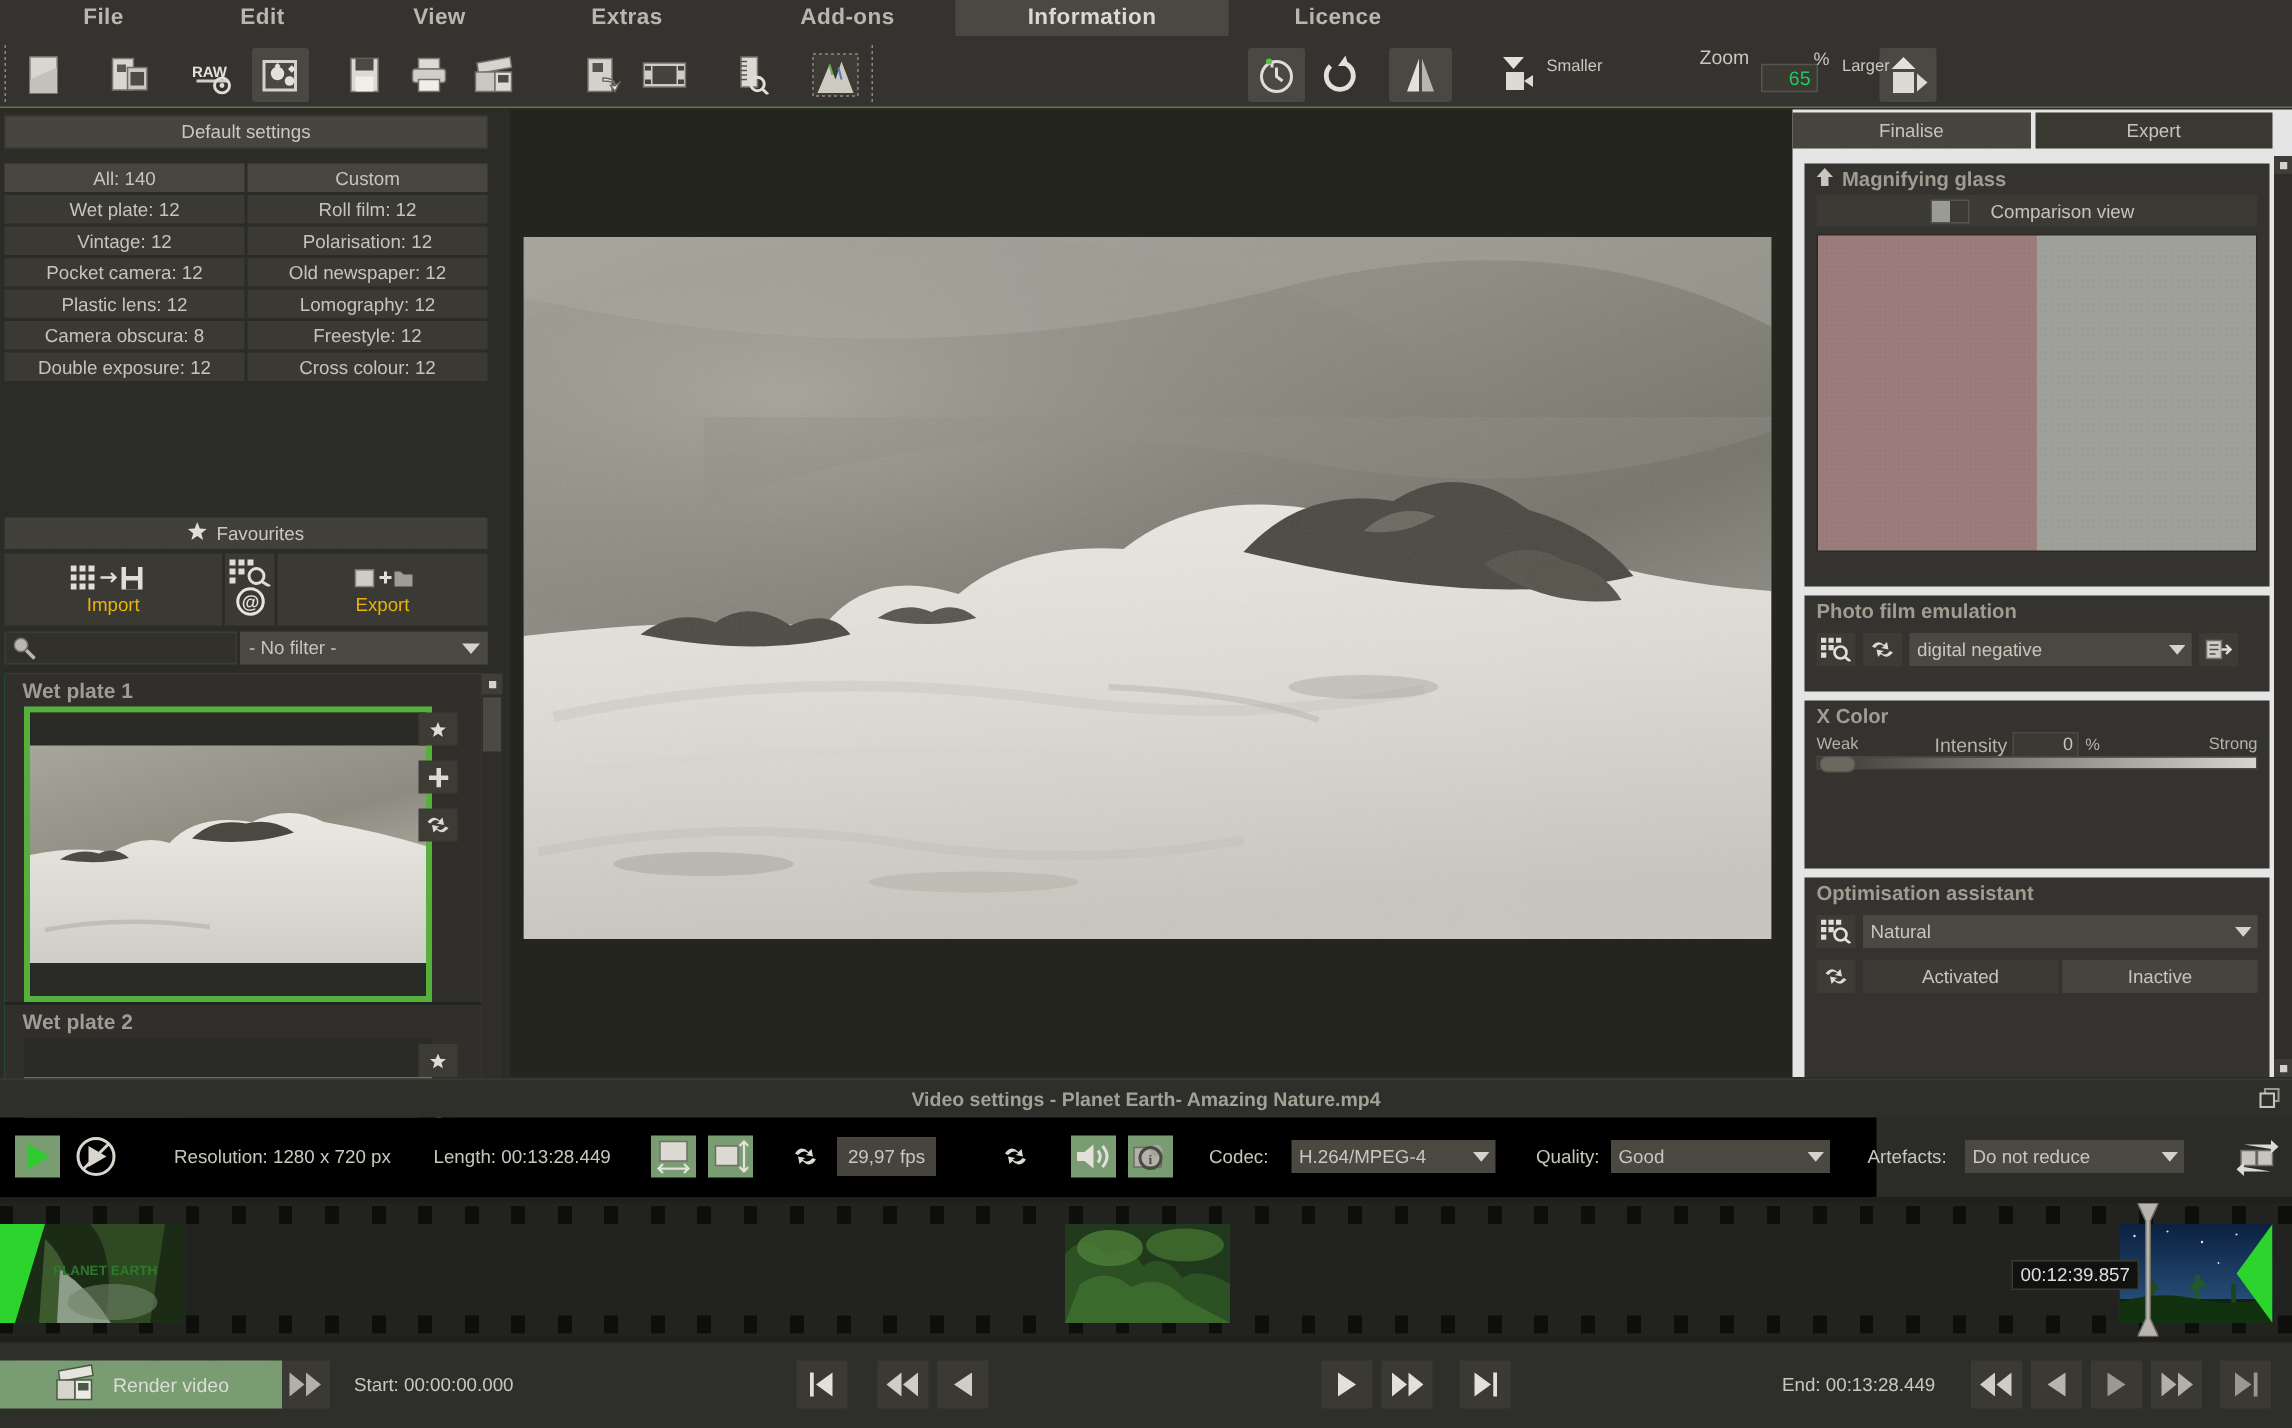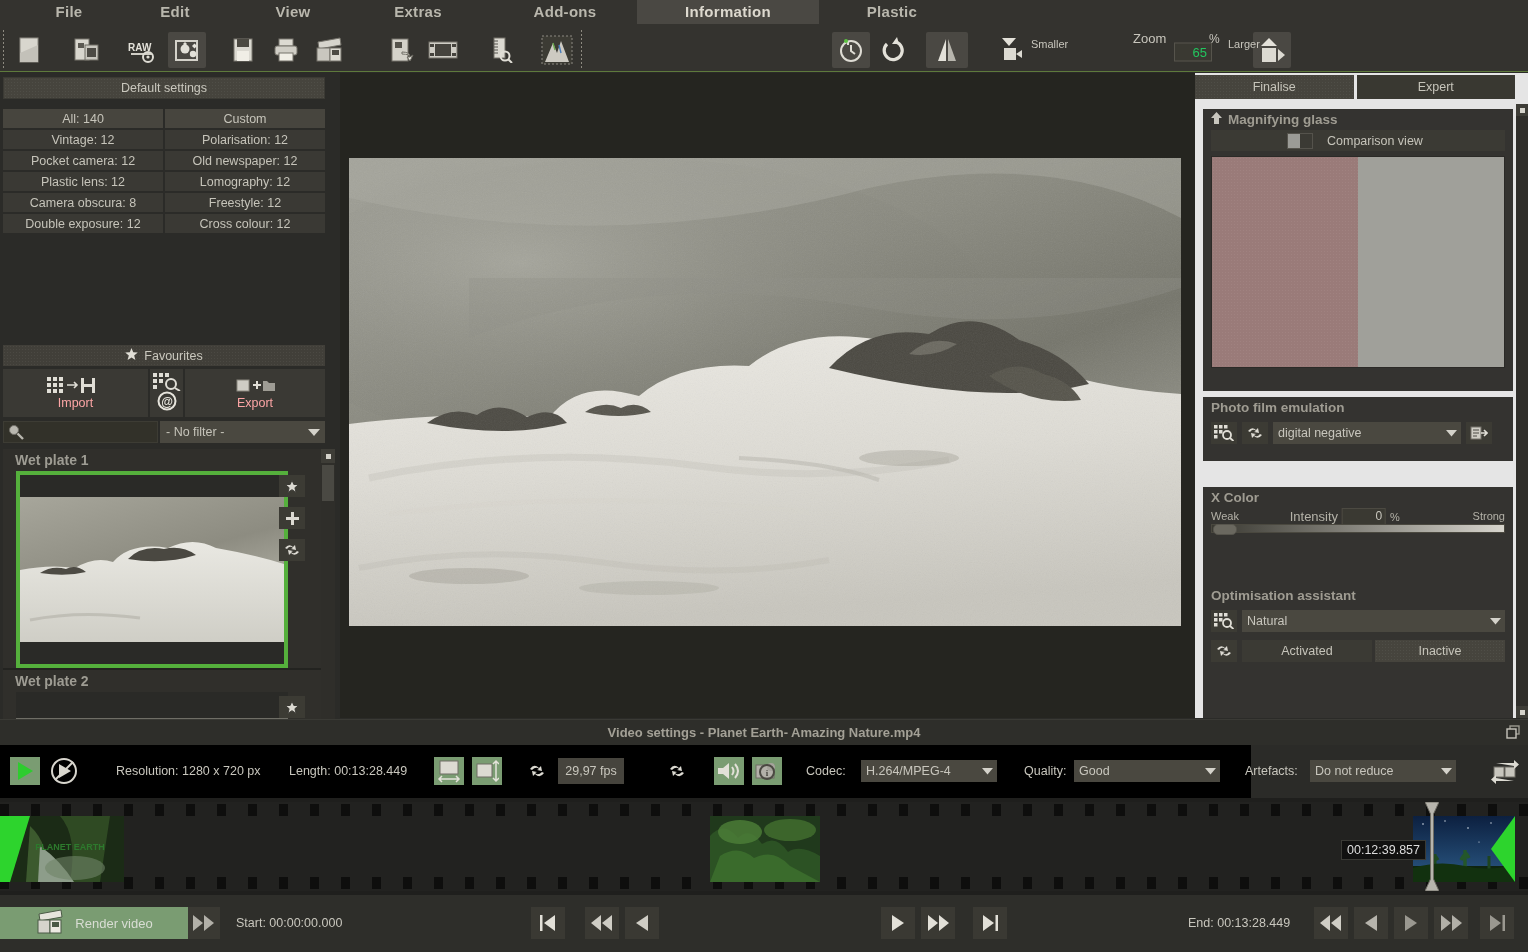--- a/index.html
+++ b/index.html
@@ -40,21 +40,21 @@
   .catrow{display:flex;gap:2px;margin-bottom:2px;}
   .cat{flex:1;height:19px;background:#3a3934;display:flex;align-items:center;justify-content:center;
     font-size:12.5px;color:#c6c4ba;cursor:pointer;}
   .cat.hi{background:#47453e;}
   .fav{position:absolute;left:3px;top:272px;width:322px;height:21px;background:#413f39;
     background-image:radial-gradient(rgba(255,255,255,.05) .5px, transparent .5px);
     background-size:3px 3px;
     display:flex;align-items:center;justify-content:center;gap:6px;font-size:12.5px;color:#cac8be;}
   .iobar{position:absolute;left:3px;top:296px;width:322px;height:48px;display:flex;gap:2px;}
   .iocol{background:#3a3934;display:flex;flex-direction:column;align-items:center;justify-content:center;cursor:pointer;}
-  .iocol .lbl{font-size:12.5px;color:#fca5a5;margin-top:1px;}
+  .iocol .lbl{font-size:12.5px;color:#eab308;margin-top:1px;}
   .searchrow{position:absolute;left:3px;top:348px;width:322px;height:22px;display:flex;gap:2px;}
   .searchbox{width:155px;background:#323129;border:1px solid #3d3c34;display:flex;align-items:center;padding-left:4px;}
   .filterbox{flex:1;background:#4a4840;display:flex;align-items:center;justify-content:space-between;padding-left:6px;}
   .filterbox .ftxt{font-size:12.5px;color:#c6c4ba;}
   .ddarrow{width:22px;height:20px;background:#4a4840;display:flex;align-items:center;justify-content:center;}
 
   
   .thumblist{position:absolute;left:3px;top:376px;width:318px;height:336px;background:#15803d;overflow:hidden;}
   .thumbitem{position:relative;width:318px;background:#302f2b;border-bottom:2px solid #232320;}
   .thumbtitle{height:22px;line-height:22px;padding-left:12px;font-size:14px;font-weight:bold;color:#9e9c93;}
@@ -140,21 +140,21 @@
 
 <div id="app">
 
   <div class="menubar">
     <div class="menu-item" style="left:14px;width:110px;">File</div>
     <div class="menu-item" style="left:120px;width:110px;">Edit</div>
     <div class="menu-item" style="left:238px;width:110px;">View</div>
     <div class="menu-item" style="left:363px;width:110px;">Extras</div>
     <div class="menu-item" style="left:500px;width:130px;">Add-ons</div>
     <div class="menu-item sel" style="left:637px;width:182px;">Information</div>
-    <div class="menu-item" style="left:832px;width:120px;">Plastic</div>
+    <div class="menu-item" style="left:832px;width:120px;">Licence</div>
   </div>
 
   <div class="toolbar">
     <div class="tsep" style="left:3px;"></div>
 
     <div class="tbtn" style="left:10px;">
       <svg class="ico" width="22" height="26" viewBox="0 0 22 26">
           <rect x="2" y="1" width="18" height="24" fill="#d8d6ce" stroke="#8b8981"></rect>
           <path d="M2 16 L20 8 L20 25 L2 25Z" fill="#c3c1b9"></path>
         </svg>
@@ -291,20 +291,24 @@
     </div>
   </div>
 
   <div class="leftpanel">
     <div class="defsettings">Default settings</div>
 
     <div class="catgrid">
       <div class="catrow">
         <div class="cat hi">All: 140</div>
         <div class="cat hi">Custom</div>
+      </div>
+      <div class="catrow">
+        <div class="cat">Wet plate: 12</div>
+        <div class="cat">Roll film: 12</div>
       </div>
       <div class="catrow">
         <div class="cat">Vintage: 12</div>
         <div class="cat">Polarisation: 12</div>
       </div>
       <div class="catrow">
         <div class="cat">Pocket camera: 12</div>
         <div class="cat">Old newspaper: 12</div>
       </div>
       <div class="catrow">
@@ -601,21 +605,21 @@
         <span class="sq">
           <svg width="18" height="16" viewBox="0 0 18 16">
               <rect x="1" y="2" width="10" height="12" fill="#cfcdc5" stroke="#74726a"></rect>
               <path d="M3 5h6M3 8h6M3 11h4" stroke="#4d4b45" stroke-width="1"></path>
               <path d="M11 8 L17 8 M14 5 L17 8 L14 11" stroke="#e0ded6" stroke-width="1.6" fill="none"></path>
             </svg>
         </span>
       </div>
     </div>
 
-    <div class="rsec" style="top:414px;height:112px;">
+    <div class="rsec" style="top:394px;height:112px;">
       <div class="hdr">X Color</div>
       <div class="sliderrow">
         <div class="slabels">
           <span class="lft">Weak</span>
           <span class="mid">
             <span style="font-size:13px;">Intensity</span>
             <span class="numbox">0</span>
             <span style="font-size:11px;">%</span>
           </span>
           <span class="rgt">Strong</span>

